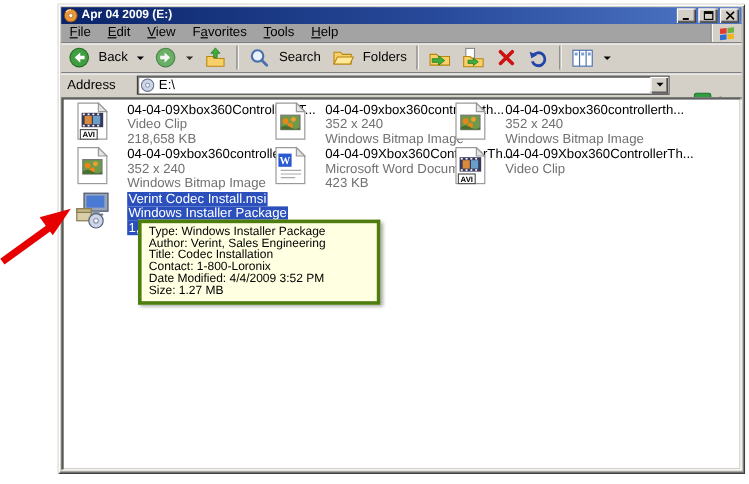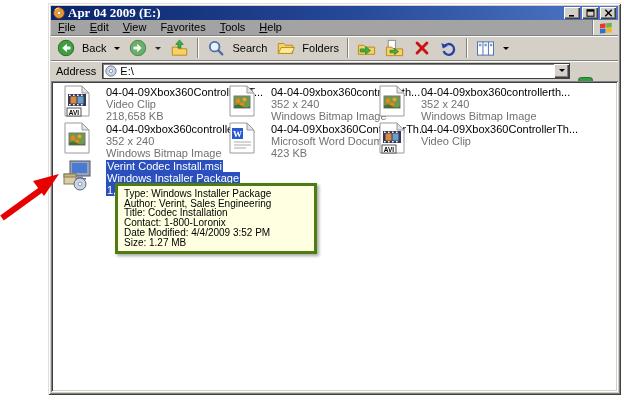--- a/index.html
+++ b/index.html
@@ -15,22 +15,22 @@
     position:absolute; left:48px; top:3px; width:573px; height:392px;
     background:#d4d0c8; padding:3px;
     box-shadow: inset 1px 1px 0 #dfdfdf, inset -1px -1px 0 #404040,
                 inset 2px 2px 0 #fff,    inset -2px -2px 0 #808080;
   }
 
   
   .titlebar { height:14px; display:flex; align-items:center; padding:0 2px;
     background:linear-gradient(to right,#0a246a 0%, #284a9a 55%, #5078c8 100%); }
   .titlebar .t-icon { width:12px; height:12px; margin-right:3px; flex:0 0 auto; }
-  .titlebar .t-text { color:#fff; font-weight:bold; font-size:13px; line-height:12px;
-    flex:1; white-space:nowrap; overflow:hidden;font-family:Liberation Serif, serif; }
+  .titlebar .t-text { color:#fff; font-weight:bold; font-size:10px; line-height:12px;
+    flex:1; white-space:nowrap; overflow:hidden; }
   .winbtns { display:flex; gap:2px; }
   .winbtn { width:16px; height:12px; background:#d4d0c8; display:flex; align-items:center;
     justify-content:center;
     box-shadow: inset 1px 1px 0 #fff, inset -1px -1px 0 #404040, inset -2px -2px 0 #808080; }
   .winbtn svg { width:9px; height:8px; }
 
   
   .menubar { height:15px; display:flex; align-items:center; background:#a3a3a3; }
   .menu-item { padding:1px 7px 2px 7px; color:#000; cursor:default; white-space:nowrap; }
   .menu-item .accel { text-decoration:underline; }
@@ -45,21 +45,21 @@
     color:#000; white-space:nowrap; }
   .tb-btn svg { flex:0 0 auto; }
   .tb-sep { width:2px; height:20px; margin:0 3px;
     border-left:1px solid #808080; border-right:1px solid #fff; }
   .dd-arrow { width:0; height:0; border-left:3px solid transparent; border-right:3px solid transparent;
     border-top:3px solid #000; margin-left:1px; }
   .disabled-look { opacity:.8; }
 
   
   .addressbar { height:20px; display:flex; align-items:center; background:#d4d0c8;
-    border-top:1px solid #808080; box-shadow: inset 0 1px 0 #fff; padding:0 3px; gap:4px; }
+    border-top:1px solid #808080; box-shadow: inset 0 1px 0 #fff; padding:0 3px; gap:16px; }
   .addr-label { padding:0 2px; }
   .addr-combo { flex:1; height:16px; background:#fff; display:flex; align-items:center;
     border:1px solid #404040; box-shadow: 1px 1px 0 #808080 inset; padding-left:2px; }
   .addr-combo svg { width:12px; height:12px; margin-right:3px; }
   .addr-input { flex:1; border:none; outline:none; font:11px "Liberation Sans",sans-serif;
     background:transparent; height:13px; padding:0; }
   .combo-drop { width:15px; height:14px; background:#d4d0c8; display:flex; align-items:center;
     justify-content:center; margin-left:auto;
     box-shadow: inset 1px 1px 0 #fff, inset -1px -1px 0 #404040, inset -2px -2px 0 #808080; }
   .go-btn { display:flex; align-items:center; gap:3px; padding:0 4px; height:18px;margin-top:28px; }

